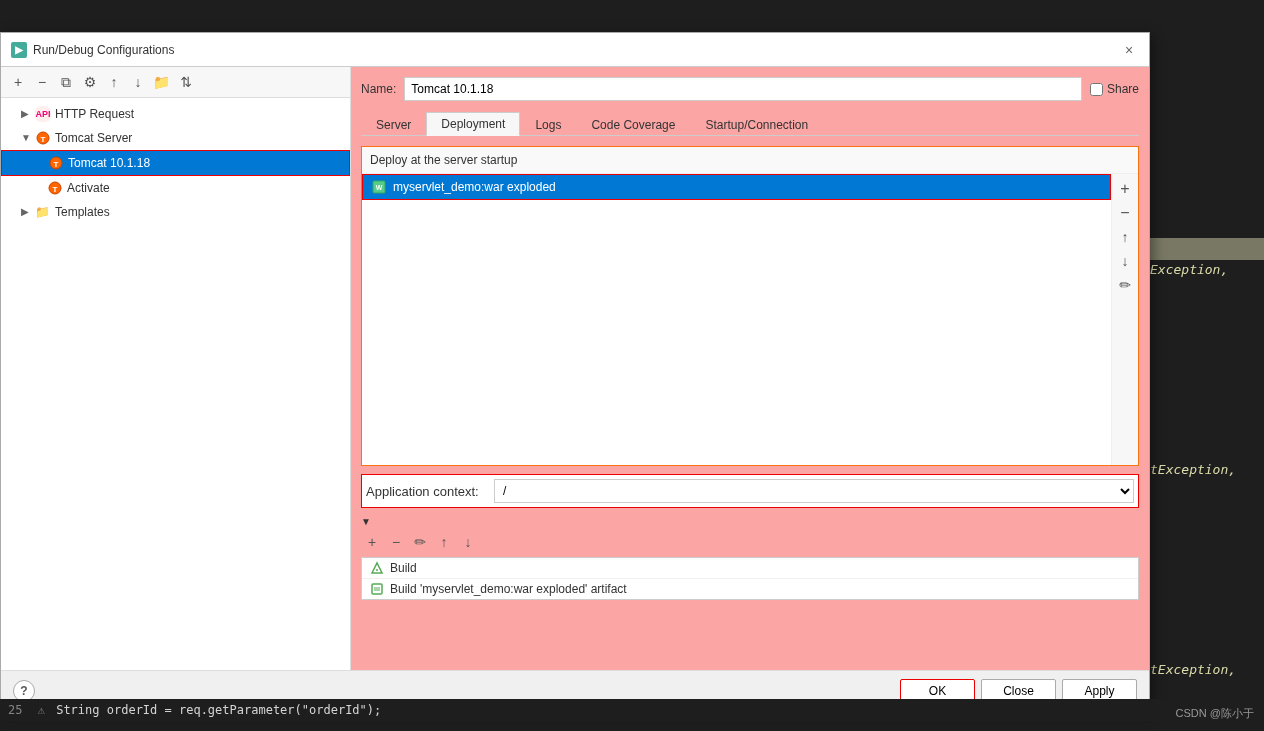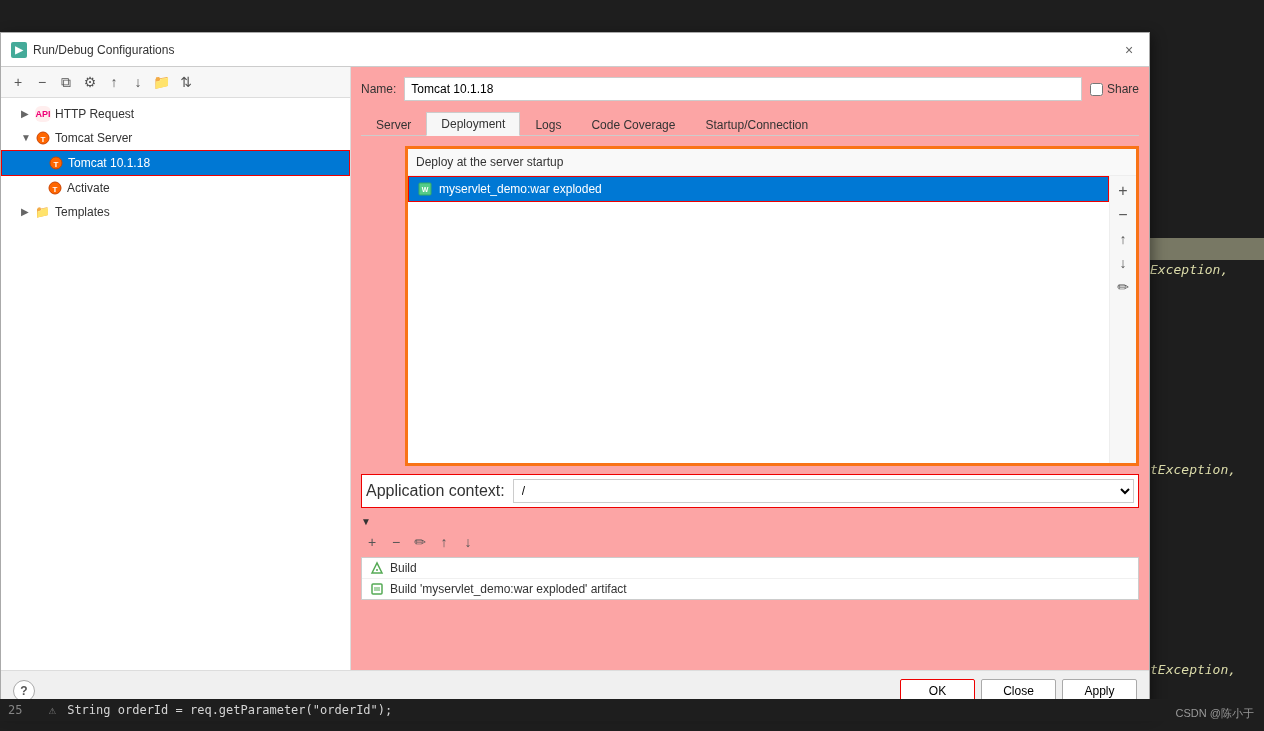--- a/index.html
+++ b/index.html
@@ -205,22 +205,21 @@
       border: 1px solid #ccc;
       border-bottom: 1px solid #f7f7f7;
       font-weight: 500;
     }
 
     .deploy-section {
       flex: 1;
       display: flex;
       flex-direction: column;
       background: white;
-      border: 3px solid #f97316;
-      margin-left: 44px;
+      border: 1px solid #f97316;
     }
 
     .deploy-header {
       padding: 6px 8px;
       font-size: 12px;
       color: #333;
       border-bottom: 1px solid #eee;
       background: #f9f9f9;
     }
 
@@ -270,21 +269,21 @@
     .context-row {
       display: flex;
       align-items: center;
       margin-top: 8px;
       gap: 8px;
       border: 1.5px solid #e00;
       padding: 4px;
       background: white;
     }
 
-    .context-label { font-size: 16px; color: #333; min-width: 120px; }
+    .context-label { font-size: 13px; color: #333; min-width: 120px; }
     .context-select {
       flex: 1;
       height: 24px;
       border: 1px solid #ccc;
       font-size: 12px;
       padding: 2px 4px;
       background: white;
     }
 
     .before-launch-section {
@@ -598,18 +597,18 @@
     <div class="footer-right">
       <button class="footer-btn ok-btn">OK</button>
       <button class="footer-btn">Close</button>
       <button class="footer-btn">Apply</button>
     </div>
   </div>
 
 </div>
 
 <div style="position:fixed; bottom:10px; left:0; right:0; background:#1e1e1e; padding:4px 8px; font-family:Consolas,monospace; font-size:12px; color:#d4d4d4;">
-  <span style="color:#858585; margin-right:19px;">25</span>
+  <span style="color:#858585; margin-right:8px;">25</span>
   <span style="color:#858585; margin-right:4px;">⚠</span>
   <span style="color:#d4d4d4;">    String orderId = req.getParameter("orderId");</span>
 </div>
 
 <div class="csdn-watermark">CSDN @陈小于</div>
 
 </body></html>

